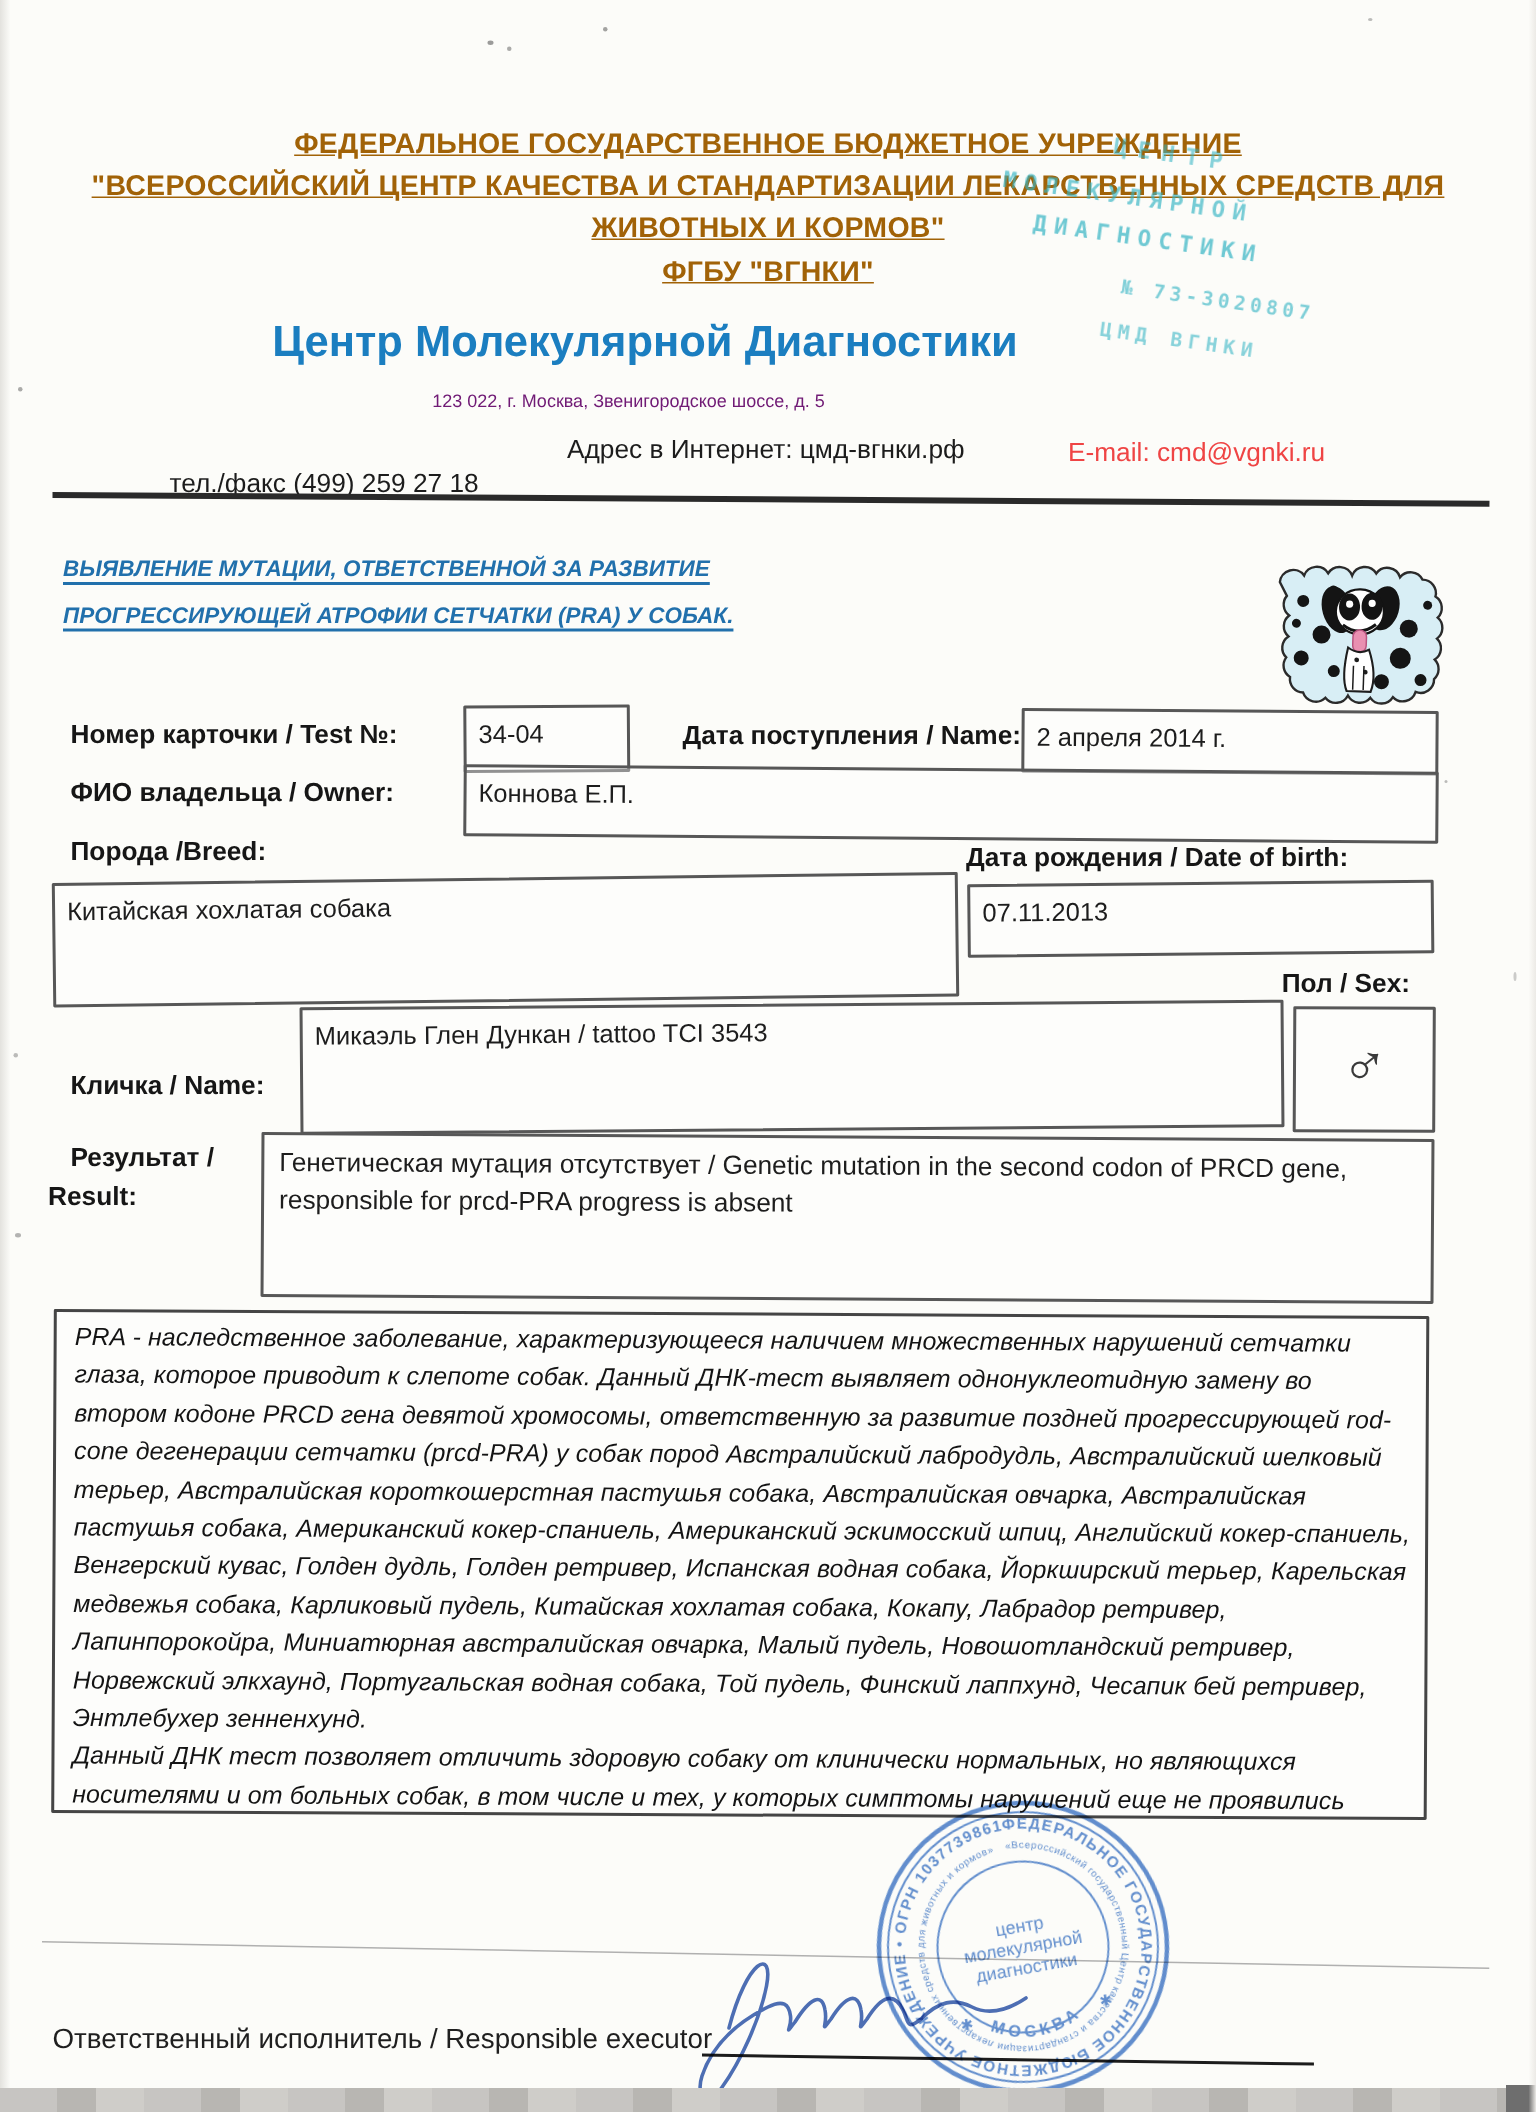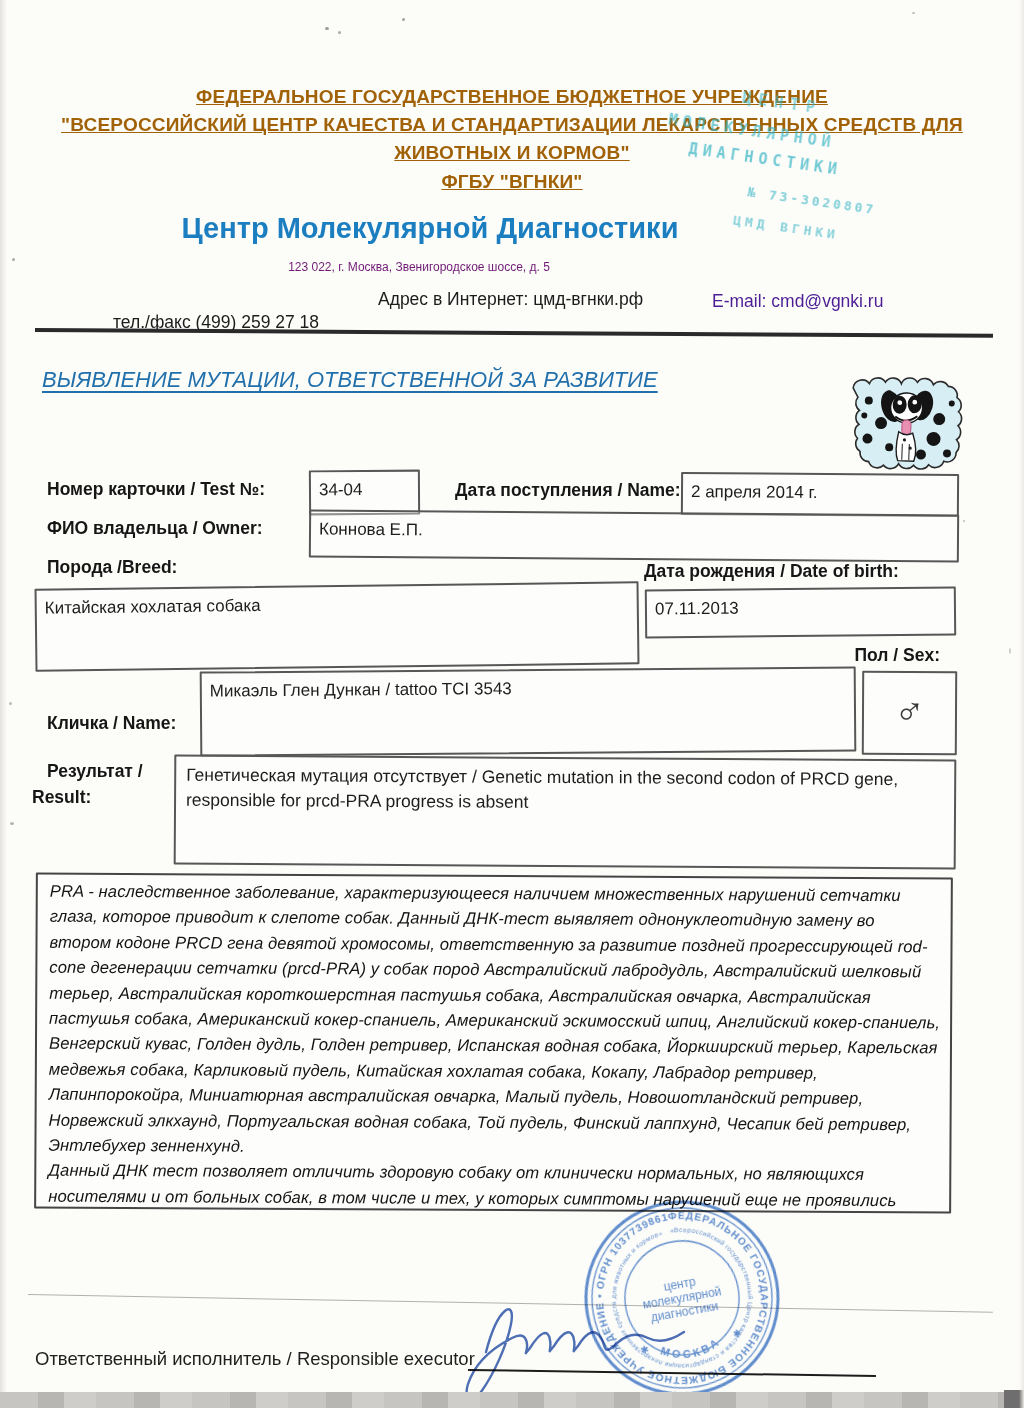--- a/index.html
+++ b/index.html
@@ -48,26 +48,27 @@
     <div class="green-line" style="left:80px;top:96px;font-size:13px;letter-spacing:3px;opacity:.8">№ 73-3020807</div>
     <div class="green-line" style="left:70px;top:126px;font-size:13px;letter-spacing:4px;opacity:.75">ЦМД ВГНКИ</div>
   </div>
 
   <div class="abs" style="left:0;top:212px;width:860px;text-align:center;font-size:29px;font-weight:bold;color:#1b7ec0;">Центр Молекулярной Диагностики</div>
 
   <div class="abs" style="left:0;top:260px;width:838px;text-align:center;font-size:12px;color:#701a75;">123 022, г. Москва, Звенигородское шоссе, д. 5</div>
 
   <div class="abs" style="left:113px;top:288px;font-size:17.5px;color:#1c1c1c;margin-top:24px;">тел./факс (499) 259 27 18</div>
   <div class="abs" style="left:378px;top:289px;font-size:17.5px;color:#1c1c1c;">Адрес в Интернет: цмд-вгнки.рф</div>
-  <div class="abs" style="left:712px;top:291px;font-size:17.5px;color:#4c1d95;">E-mail: cmd@vgnki.ru</div>
+  <div class="abs" style="left:712px;top:291px;font-size:17.5px;color:#ef4444;">E-mail: cmd@vgnki.ru</div>
 
   <div class="abs" style="left:35px;top:328px;width:958px;height:4px;background:#2a2a2a;transform:rotate(.35deg);transform-origin:left center;"></div>
 
-  <div class="abs" style="left:42px;top:364px;font-size:22px;font-weight:normal;font-style:italic;color:#2170ac;line-height:31px;">
+  <div class="abs" style="left:42px;top:364px;font-size:15px;font-weight:bold;font-style:italic;color:#2170ac;line-height:31px;">
     <div class="underl">ВЫЯВЛЕНИЕ МУТАЦИИ, ОТВЕТСТВЕННОЙ ЗА РАЗВИТИЕ</div>
+    <div class="underl">ПРОГРЕССИРУЮЩЕЙ АТРОФИИ СЕТЧАТКИ (PRA) У СОБАК.</div>
   </div>
 
   <svg class="abs" style="left:838px;top:372px;transform:rotate(2deg);" width="140" height="105" viewBox="0 0 140 105">
     <path d="M14,18
              a9,9 0 0 1 16,-5 a9,9 0 0 1 16,-2 a9,9 0 0 1 16,1 a9,9 0 0 1 16,-2 a9,9 0 0 1 16,2 a9,9 0 0 1 15,1
              a9,9 0 0 1 9,11 a9,9 0 0 1 2,14 a9,9 0 0 1 0,14 a9,9 0 0 1 -1,14 a9,9 0 0 1 0,13
              a9,9 0 0 1 -12,9 a9,9 0 0 1 -15,4 a9,9 0 0 1 -15,1 a9,9 0 0 1 -15,-1 a9,9 0 0 1 -15,2 a9,9 0 0 1 -15,-3
              a9,9 0 0 1 -9,-10 a9,9 0 0 1 -3,-13 a9,9 0 0 1 1,-14 a9,9 0 0 1 0,-14 a9,9 0 0 1 -2,-13 z" fill="#d8eef5" stroke="#2b2b2b" stroke-width="1.6"></path>
     <circle cx="30" cy="30" r="4" fill="#151515"></circle>
       <circle cx="43" cy="52" r="6" fill="#151515"></circle>

